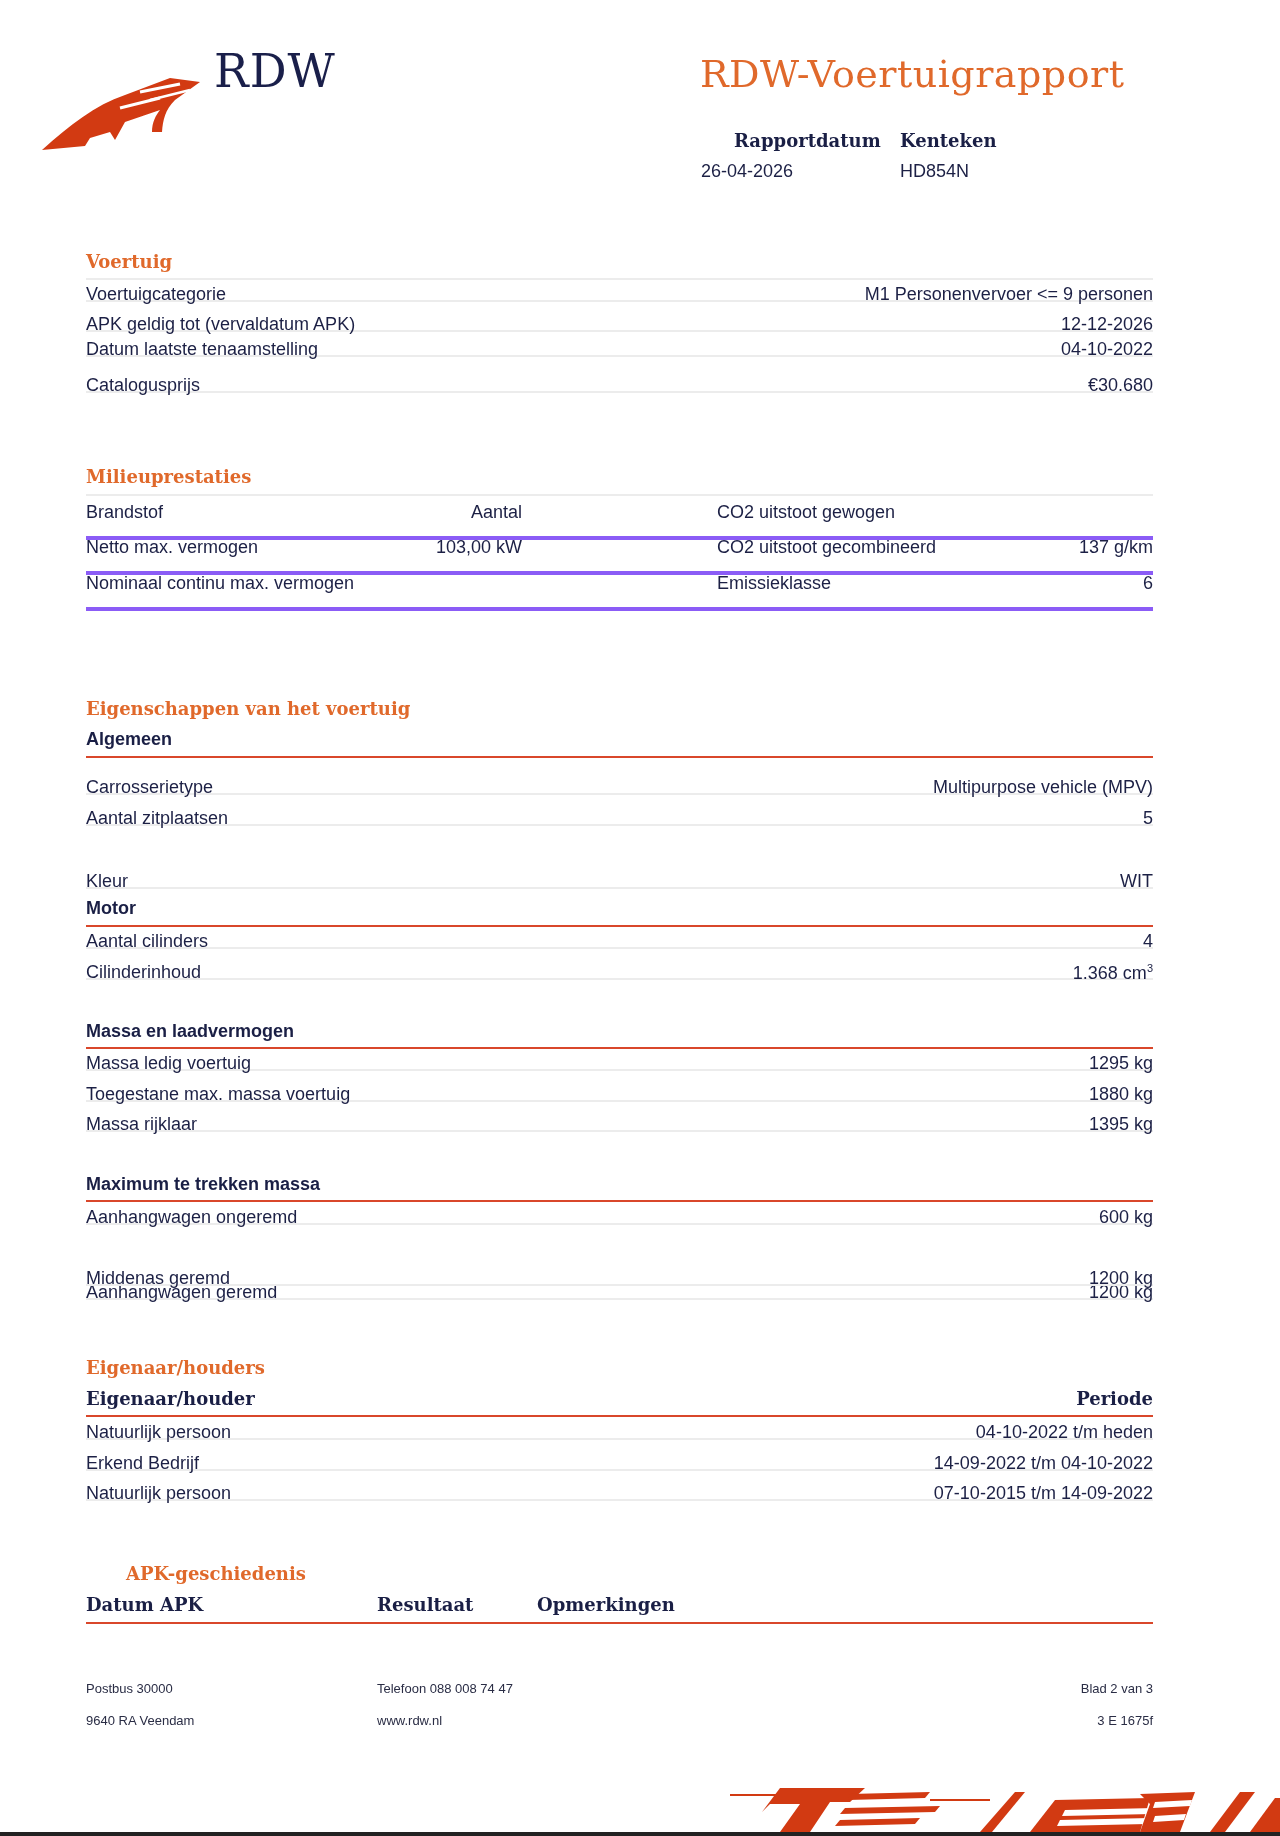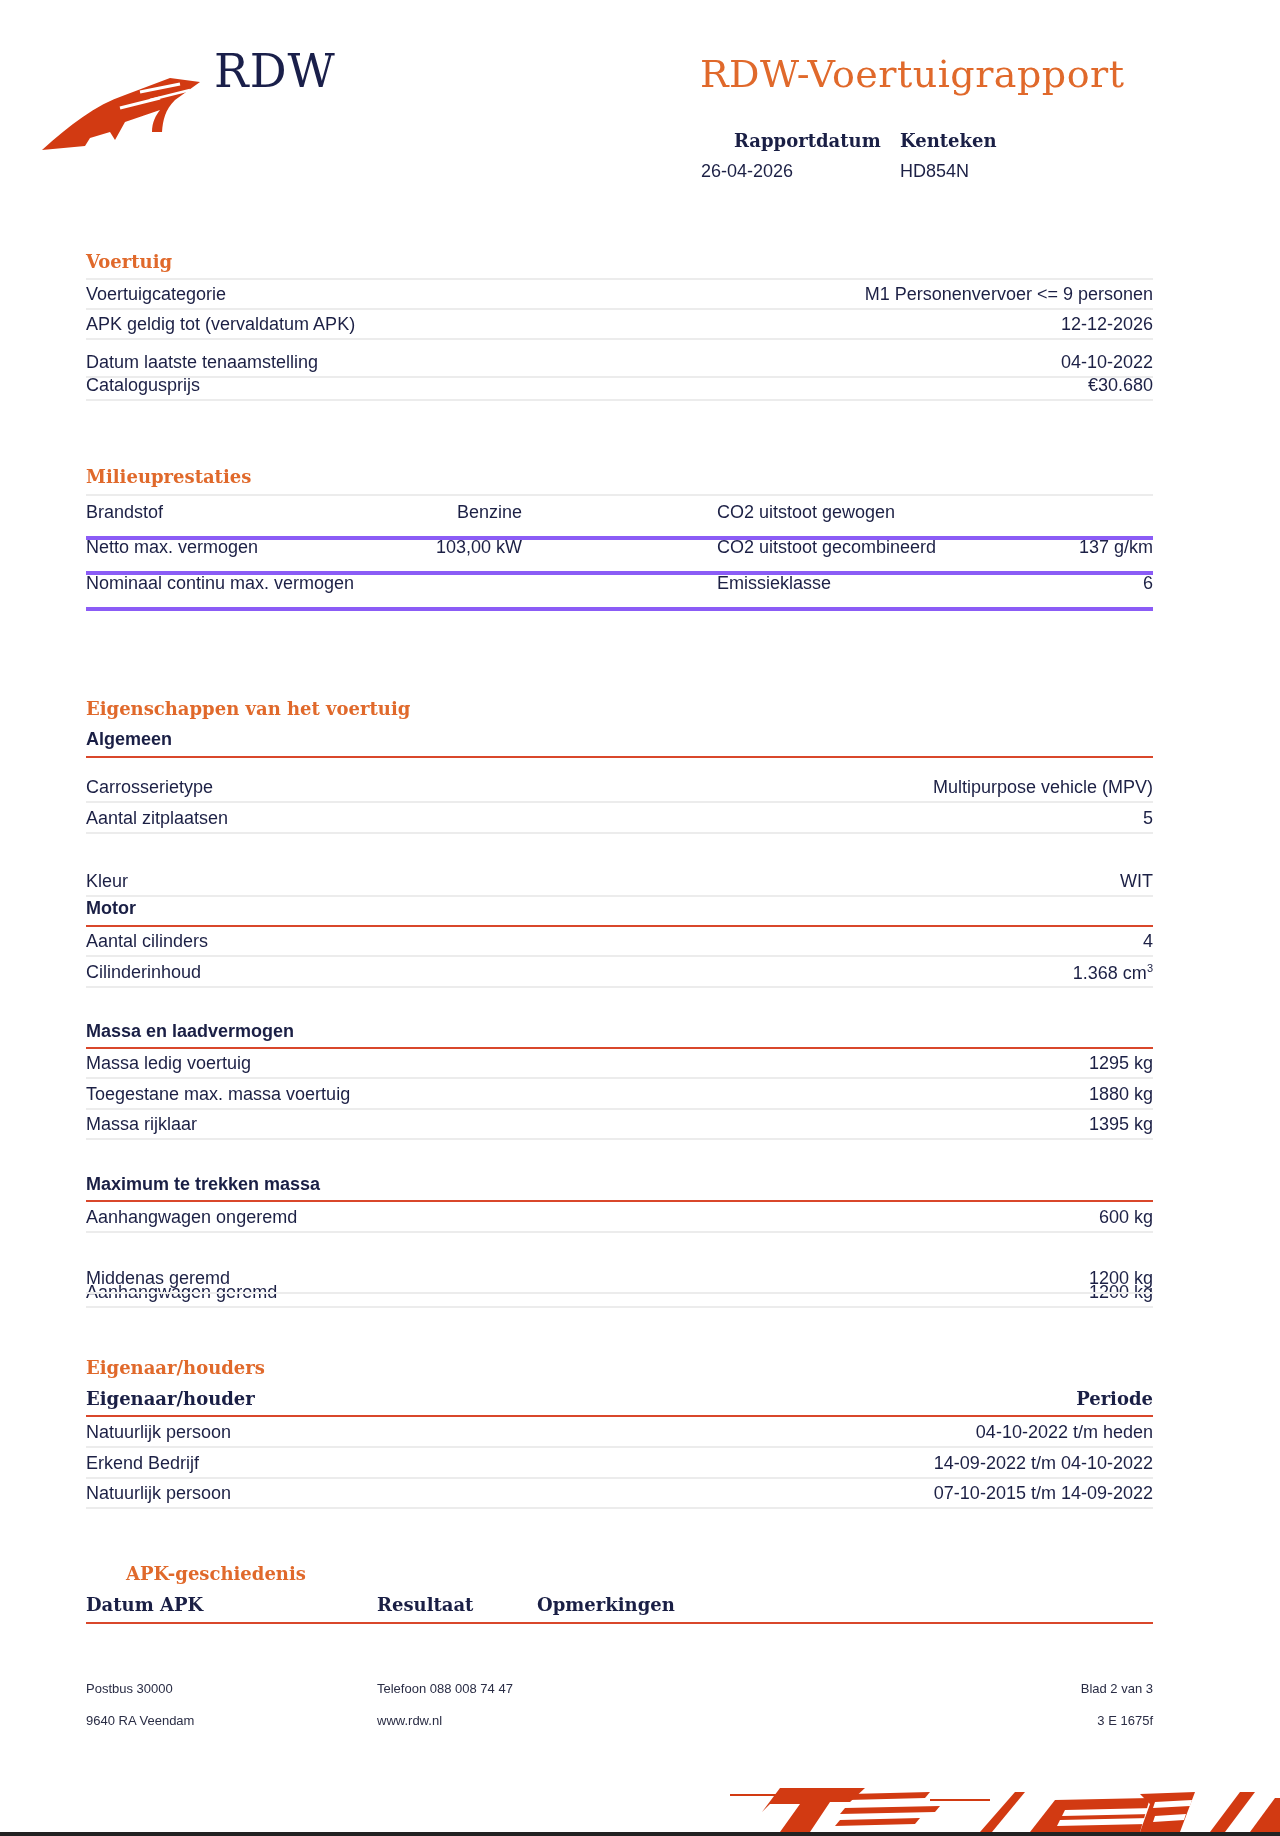--- a/index.html
+++ b/index.html
@@ -10,21 +10,21 @@
   .abs { position:absolute; }
   .serif { font-family:"DejaVu Serif", "Liberation Serif", serif; }
   .logo-text { left:214px; top:44px; font-size:46px; color:#1a1f4a; letter-spacing:1px; font-family:"DejaVu Serif", serif; }
   .doc-title { left:700px; top:52px; font-size:38px; color:#e0692b; font-family:"DejaVu Serif", serif; letter-spacing:0.5px; }
   .meta-label { font-size:18px; font-weight:bold; color:#1a1f45; font-family:"DejaVu Serif", serif; }
   .meta-value { font-size:18px; color:#1c2045; }
   .section-title { left:86px; font-size:18px; font-weight:bold; color:#e0692b; font-family:"DejaVu Serif", serif; }
   .sub-title { left:86px; font-size:18px; font-weight:bold; color:#1a1f45; }
   .sub-title.serif { font-family:"DejaVu Serif", serif; }
   .red-line { left:86px; width:1067px; height:2px; background:#d9472b; }
-  .row { left:86px; width:1067px; height:30px; border-bottom:2px solid #ececec; box-sizing:border-box; font-size:18px; }
+  .row { left:86px; width:1067px; height:22px; border-bottom:2px solid #ececec; box-sizing:border-box; font-size:18px; }
   .row .k { position:absolute; left:0; top:4px; }
   .row .v { position:absolute; right:0; top:4px; text-align:right; }
   .topline { left:86px; width:1067px; height:2px; background:#ececec; }
   .mrow { left:86px; width:1067px; height:44px; border-bottom:4px solid #8b5cf6; box-sizing:border-box; font-size:18px; }
   .mrow .k1 { position:absolute; left:0; top:6px; }
   .mrow .v1 { position:absolute; right:631px; top:6px; text-align:right; }
   .mrow .k2 { position:absolute; left:631px; top:6px; }
   .mrow .v2 { position:absolute; right:0; top:6px; text-align:center; }
   sup { font-size:11px; }
   .col-h { font-size:18px; font-weight:bold; color:#1a1f45; font-family:"DejaVu Serif", serif; }
@@ -53,34 +53,34 @@
 <div class="abs section-title" style="top:251px;">Voertuig</div>
 <div class="abs topline" style="top:278px;"></div>
 <div class="abs row" style="top:280px;">
   <span class="k">Voertuigcategorie</span>
   <span class="v">M1 Personenvervoer &lt;= 9 personen</span>
 </div>
 <div class="abs row" style="top:310px;">
   <span class="k">APK geldig tot (vervaldatum APK)</span>
   <span class="v">12-12-2026</span>
 </div>
-<div class="abs row" style="top:348px;">
+<div class="abs row" style="top:335px;">
   <span class="k">Datum laatste tenaamstelling</span>
   <span class="v">04-10-2022</span>
 </div>
 <div class="abs row" style="top:371px;">
   <span class="k">Catalogusprijs</span>
   <span class="v">€30.680</span>
 </div>
 
 <div class="abs section-title" style="top:466px;">Milieuprestaties</div>
 <div class="abs topline" style="top:494px;"></div>
 <div class="abs mrow" style="top:496px;">
   <span class="k1">Brandstof</span>
-  <span class="v1">Benzine</span>
+  <span class="v1">Aantal</span>
   <span class="k2">CO2 uitstoot gewogen</span>
   <span class="v2"></span>
 </div>
 <div class="abs mrow" style="top:531px;">
   <span class="k1">Netto max. vermogen</span>
   <span class="v1">103,00 kW</span>
   <span class="k2">CO2 uitstoot gecombineerd</span>
   <span class="v2">137 g/km</span>
 </div>
 <div class="abs mrow" style="top:567px;">

